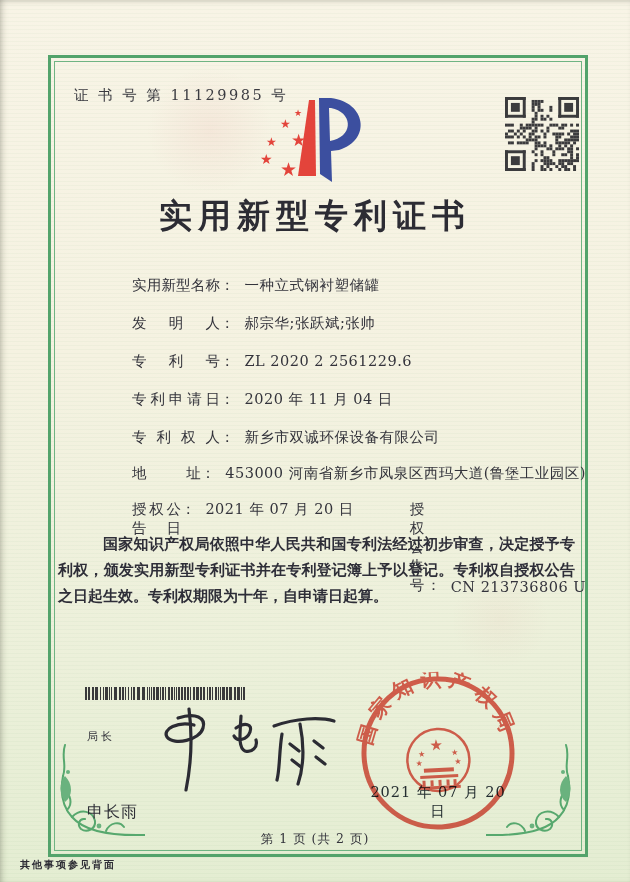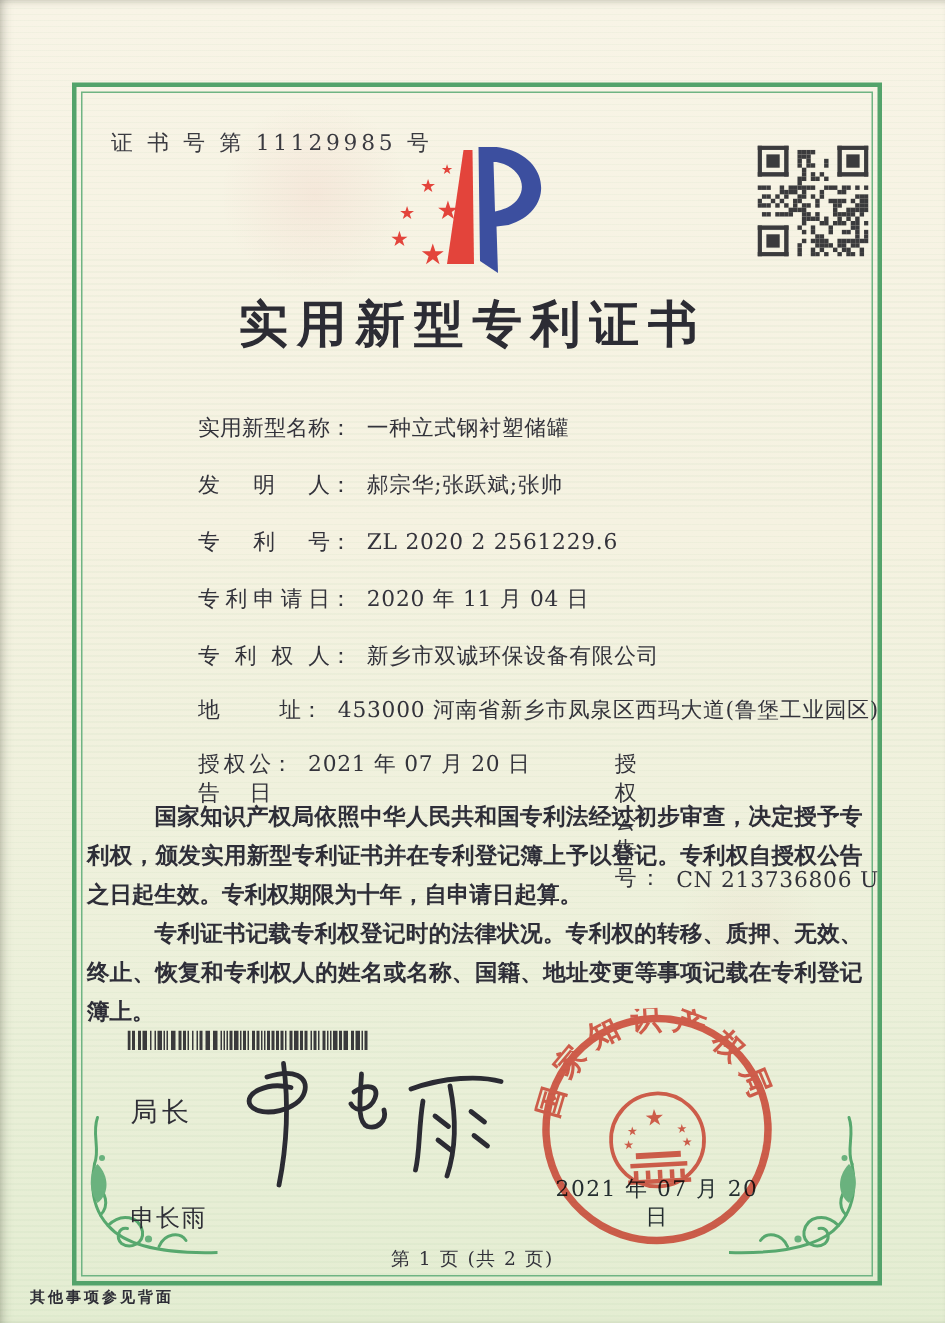--- a/index.html
+++ b/index.html
@@ -30,21 +30,21 @@
   .field-row{position:absolute;left:84px;right:44px;display:flex;align-items:baseline;
     font-size:14.5px;color:#33333b;margin-left:48px;}
   .flabel{display:inline-block;width:88px;text-align:justify;text-align-last:justify;}
   .fcolon{display:inline-block;margin:0 2px 0 0;}
   .fvalue{margin-left:8px;letter-spacing:.5px;white-space:nowrap;}
   .pair2{margin-left:56px;display:flex;align-items:flex-end;}
   .paras{position:absolute;left:58px;width:517px;top:531px;
     font-size:15px;line-height:26px;color:#2e2e38;text-align:justify;}
   .paras p{margin:0;text-indent:3em;font-weight:bold;}
   .barcode{position:absolute;left:85px;top:685px;}
-  .officer-title{position:absolute;left:87px;top:729px;font-size:18px;color:#2f2f37;letter-spacing:3px;}
+  .officer-title{position:absolute;left:87px;top:729px;font-size:11px;color:#2f2f37;letter-spacing:3px;}
   .officer-name{position:absolute;left:87px;top:758px;font-size:16px;color:#2f2f37;letter-spacing:1px;margin-top:44px;}
   .sig{position:absolute;left:148px;top:704px;}
   .seal{position:absolute;left:357px;top:672px;width:162px;height:162px;
     transform:rotate(-3deg);mix-blend-mode:multiply;opacity:.92;}
   .seal-date{position:absolute;left:360px;top:783px;width:156px;text-align:center;
     font-size:14.5px;color:#273039;letter-spacing:1px;mix-blend-mode:multiply;}
   .page-info{position:absolute;left:0;right:0;top:831px;text-align:center;
     font-size:12.5px;letter-spacing:1px;color:#33333b;}
   .back-note{position:absolute;left:0;right:0;top:858px;text-align:left;
     font-size:10px;font-weight:600;letter-spacing:2px;color:#2e2e36;padding-left:20px;}
@@ -343,21 +343,20 @@
     <span class="fvalue">2021 年 07 月 20 日</span>
     <span class="pair2">
       <span style="letter-spacing:2px">授权公告号</span>
         <span class="fcolon">：</span>
       <span class="fvalue">CN 213736806 U</span>
     </span>
   </div>
 
   <div class="paras">
     <p>国家知识产权局依照中华人民共和国专利法经过初步审查，决定授予专利权，颁发实用新型专利证书并在专利登记簿上予以登记。专利权自授权公告之日起生效。专利权期限为十年，自申请日起算。</p>
-    <p>专利证书记载专利权登记时的法律状况。专利权的转移、质押、无效、终止、恢复和专利权人的姓名或名称、国籍、地址变更等事项记载在专利登记簿上。</p>
   </div>
 
   <div class="barcode" id="barcode"><svg width="163" height="13">
         <rect x="0" y="0" width="2" height="13" fill="#3a3a3c"></rect>
         <rect x="3" y="0" width="2" height="13" fill="#3a3a3c"></rect>
         <rect x="7" y="0" width="2" height="13" fill="#3a3a3c"></rect>
         <rect x="10" y="0" width="3" height="13" fill="#3a3a3c"></rect>
         <rect x="15" y="0" width="1" height="13" fill="#3a3a3c"></rect>
         <rect x="18" y="0" width="1" height="13" fill="#3a3a3c"></rect>
         <rect x="20" y="0" width="3" height="13" fill="#3a3a3c"></rect>

